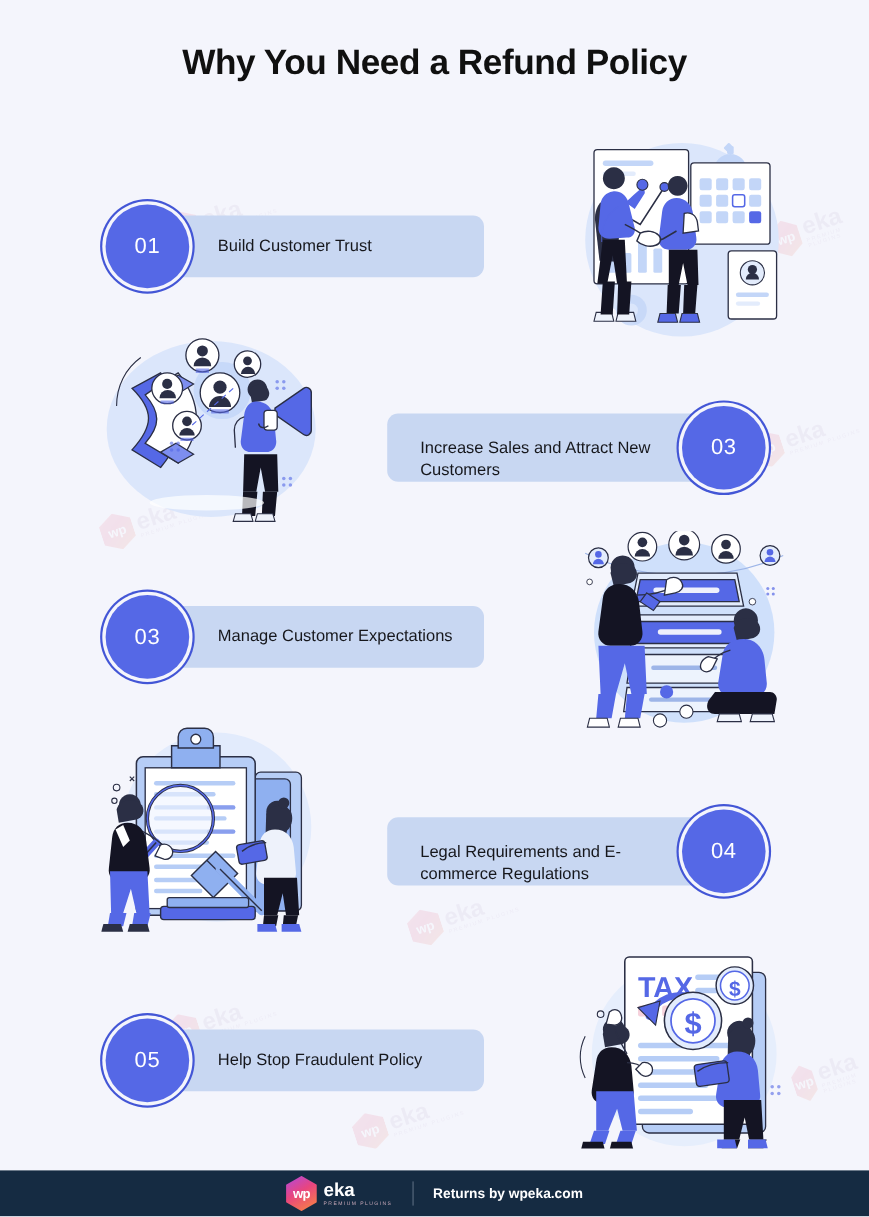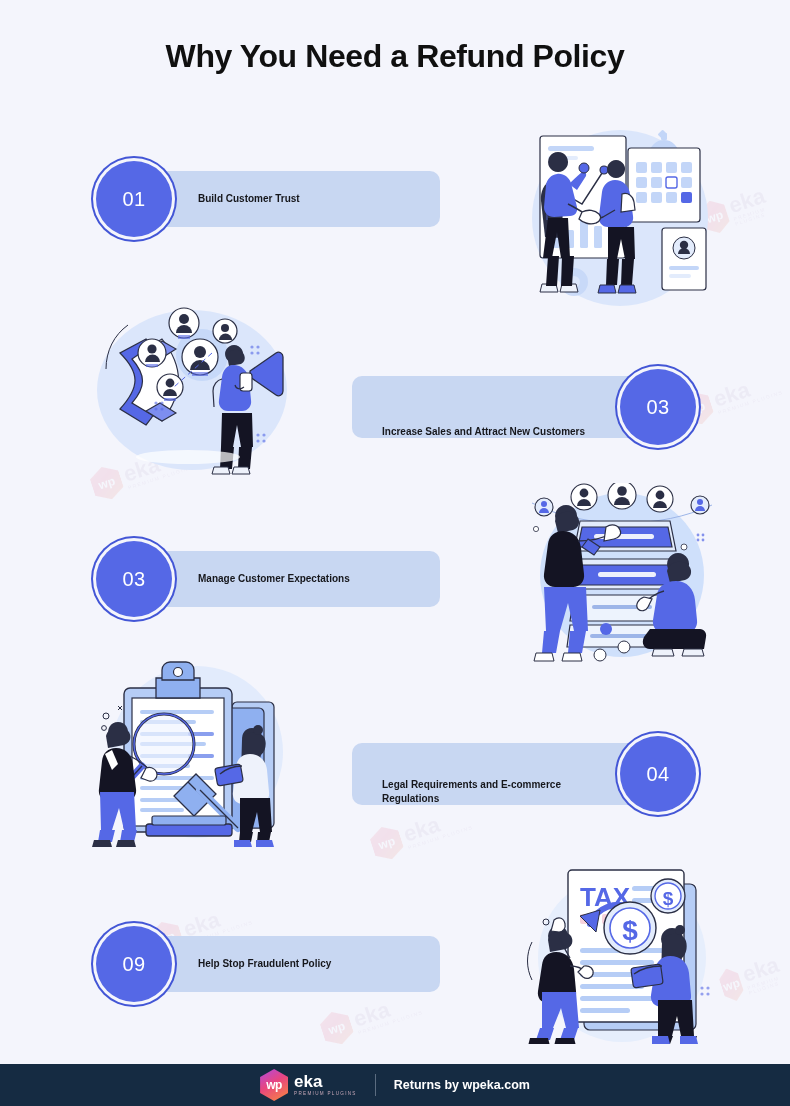--- a/index.html
+++ b/index.html
@@ -112,22 +112,22 @@
     padding-right: 16px;
   }
   .row.right .pill {
     border-radius: 10px 0 0 10px;
     margin-right: -32px;
     padding-right: 58px;
     padding-left: 30px;
     align-items: flex-end;
   }
   .pill .label {
-    font-size: 10px;
-    font-weight: 700;
+    font-size: 15px;
+    font-weight: 400;
     color: #16171c;
     line-height: 1.35;
   }
   .row.tall .pill { height: 62px; }
   .row.tall .pill .label { max-width: 225px; }
 
   
   .illus {
     position: absolute;
     z-index: 2;
@@ -309,21 +309,21 @@
       <path d="M88 167h14l2 8H86z" fill="#5568e6" stroke="#2b2f45" stroke-width="1"></path>
       <path d="M108 167h14l2 8h-18z" fill="#5568e6" stroke="#2b2f45" stroke-width="1"></path>
 
       <path d="M56 86c8 4 16 9 22 13 4 2 9 2 13 0l12-7" fill="none" stroke="#2b2f45" stroke-width="1.4"></path>
       <path d="M70 94c6-3 13-2 17 2 3 3 1 8-3 9-6 2-13 0-17-4z" fill="#fff" stroke="#2b2f45" stroke-width="1.3"></path>
       <path d="M110 76c6-2 11 2 12 8l1 8-14 2z" fill="#fff" stroke="#2b2f45" stroke-width="1.2"></path>
       <path d="M50 70c-10 6-16 18-15 32" fill="none" stroke="#5568e6" stroke-width="1" opacity=".7"></path>
     </svg>
   </div>
 
-  <div class="row left" style="top:161px;">
+  <div class="row left" style="top:186px;">
     <div class="num-circle">
       <span>01</span>
     </div>
     <div class="pill">
       <span class="label">Build Customer Trust</span>
     </div>
   </div>
 
   <div class="illus" style="left:92px; top:295px; width:205px; height:185px;">
     <svg viewBox="0 0 205 185" width="205" height="185" aria-hidden="true">
@@ -627,21 +627,21 @@
         <circle cx="180" cy="126" r="1.6"></circle>
           <circle cx="186" cy="126" r="1.6"></circle>
         <circle cx="180" cy="132" r="1.6"></circle>
           <circle cx="186" cy="132" r="1.6"></circle>
       </g>
     </svg>
   </div>
 
   <div class="row left" style="top:926px;">
     <div class="num-circle">
-      <span>09</span>
+      <span>05</span>
     </div>
     <div class="pill">
       <span class="label">Help Stop Fraudulent Policy</span>
     </div>
   </div>
 
   <div class="footer">
     <div class="brand">
       <div class="brand-hex">
         <b>wp</b>

